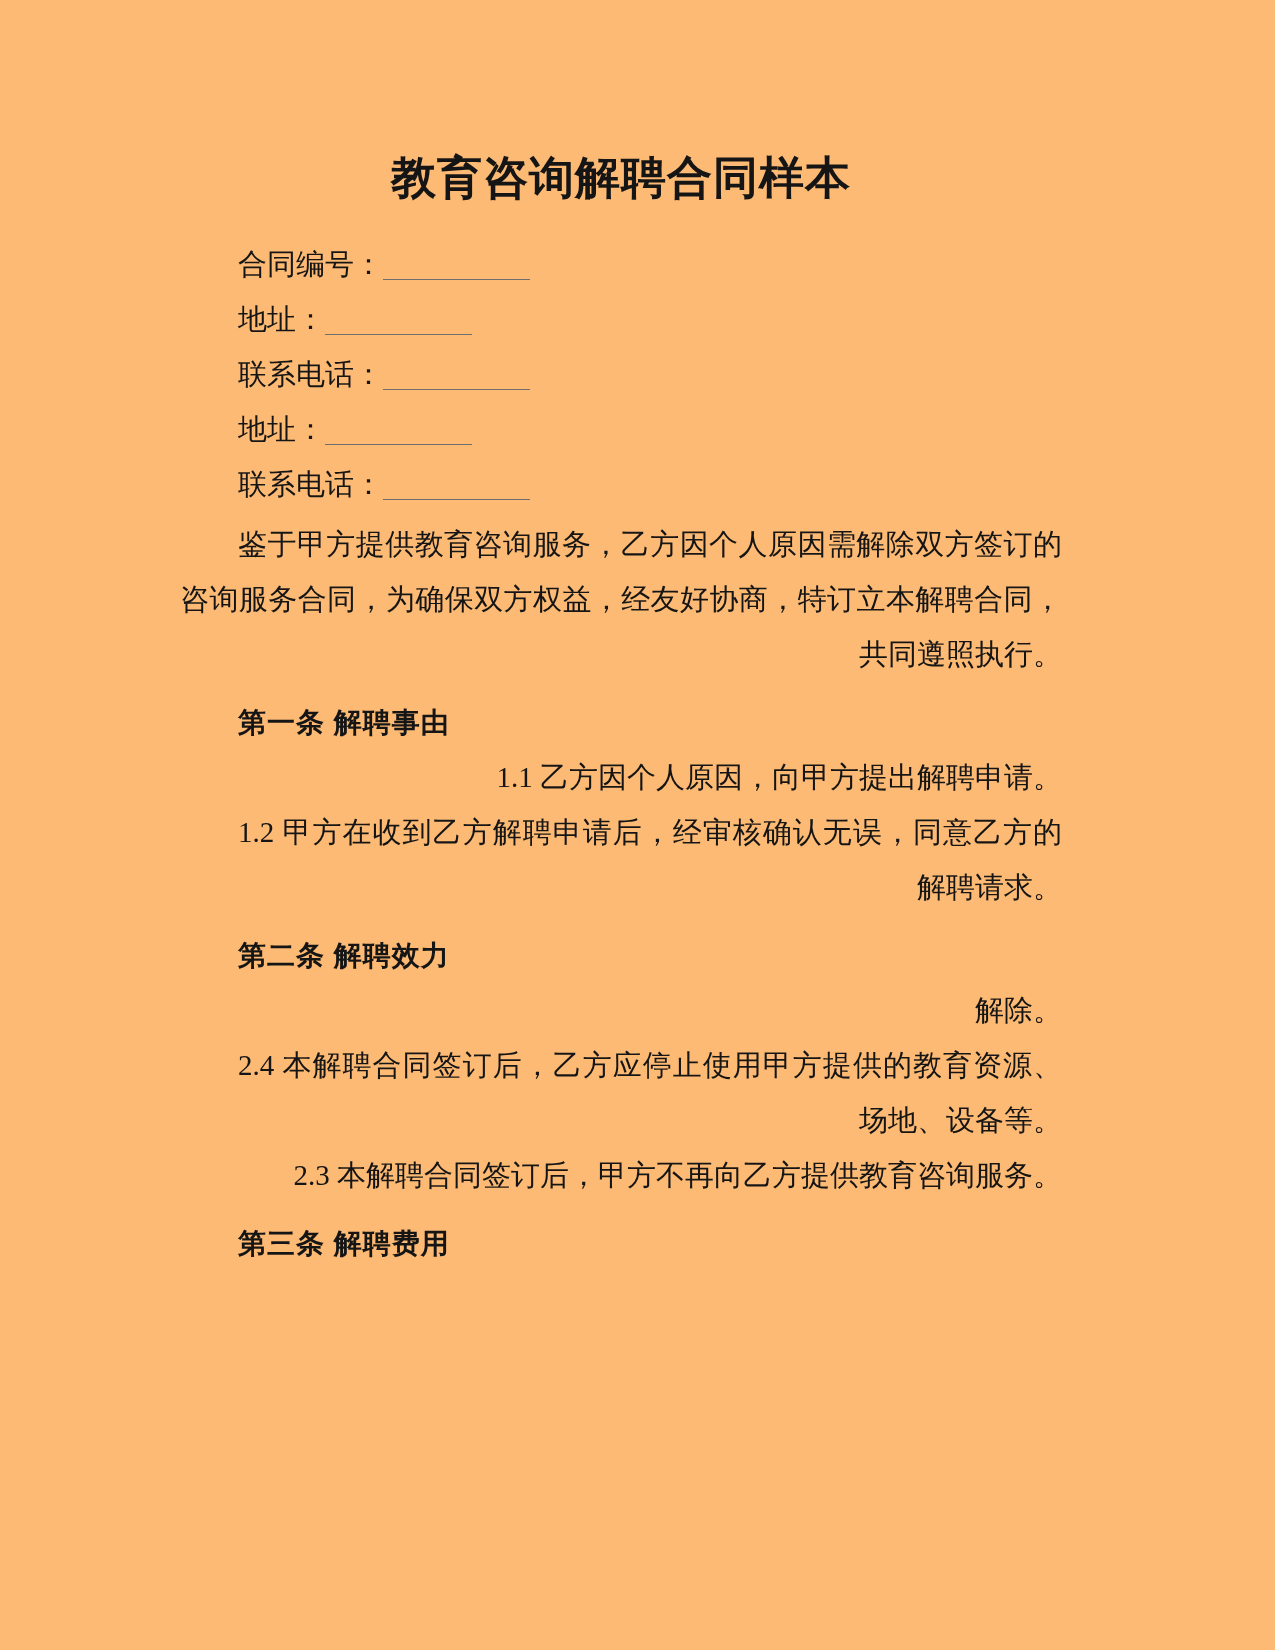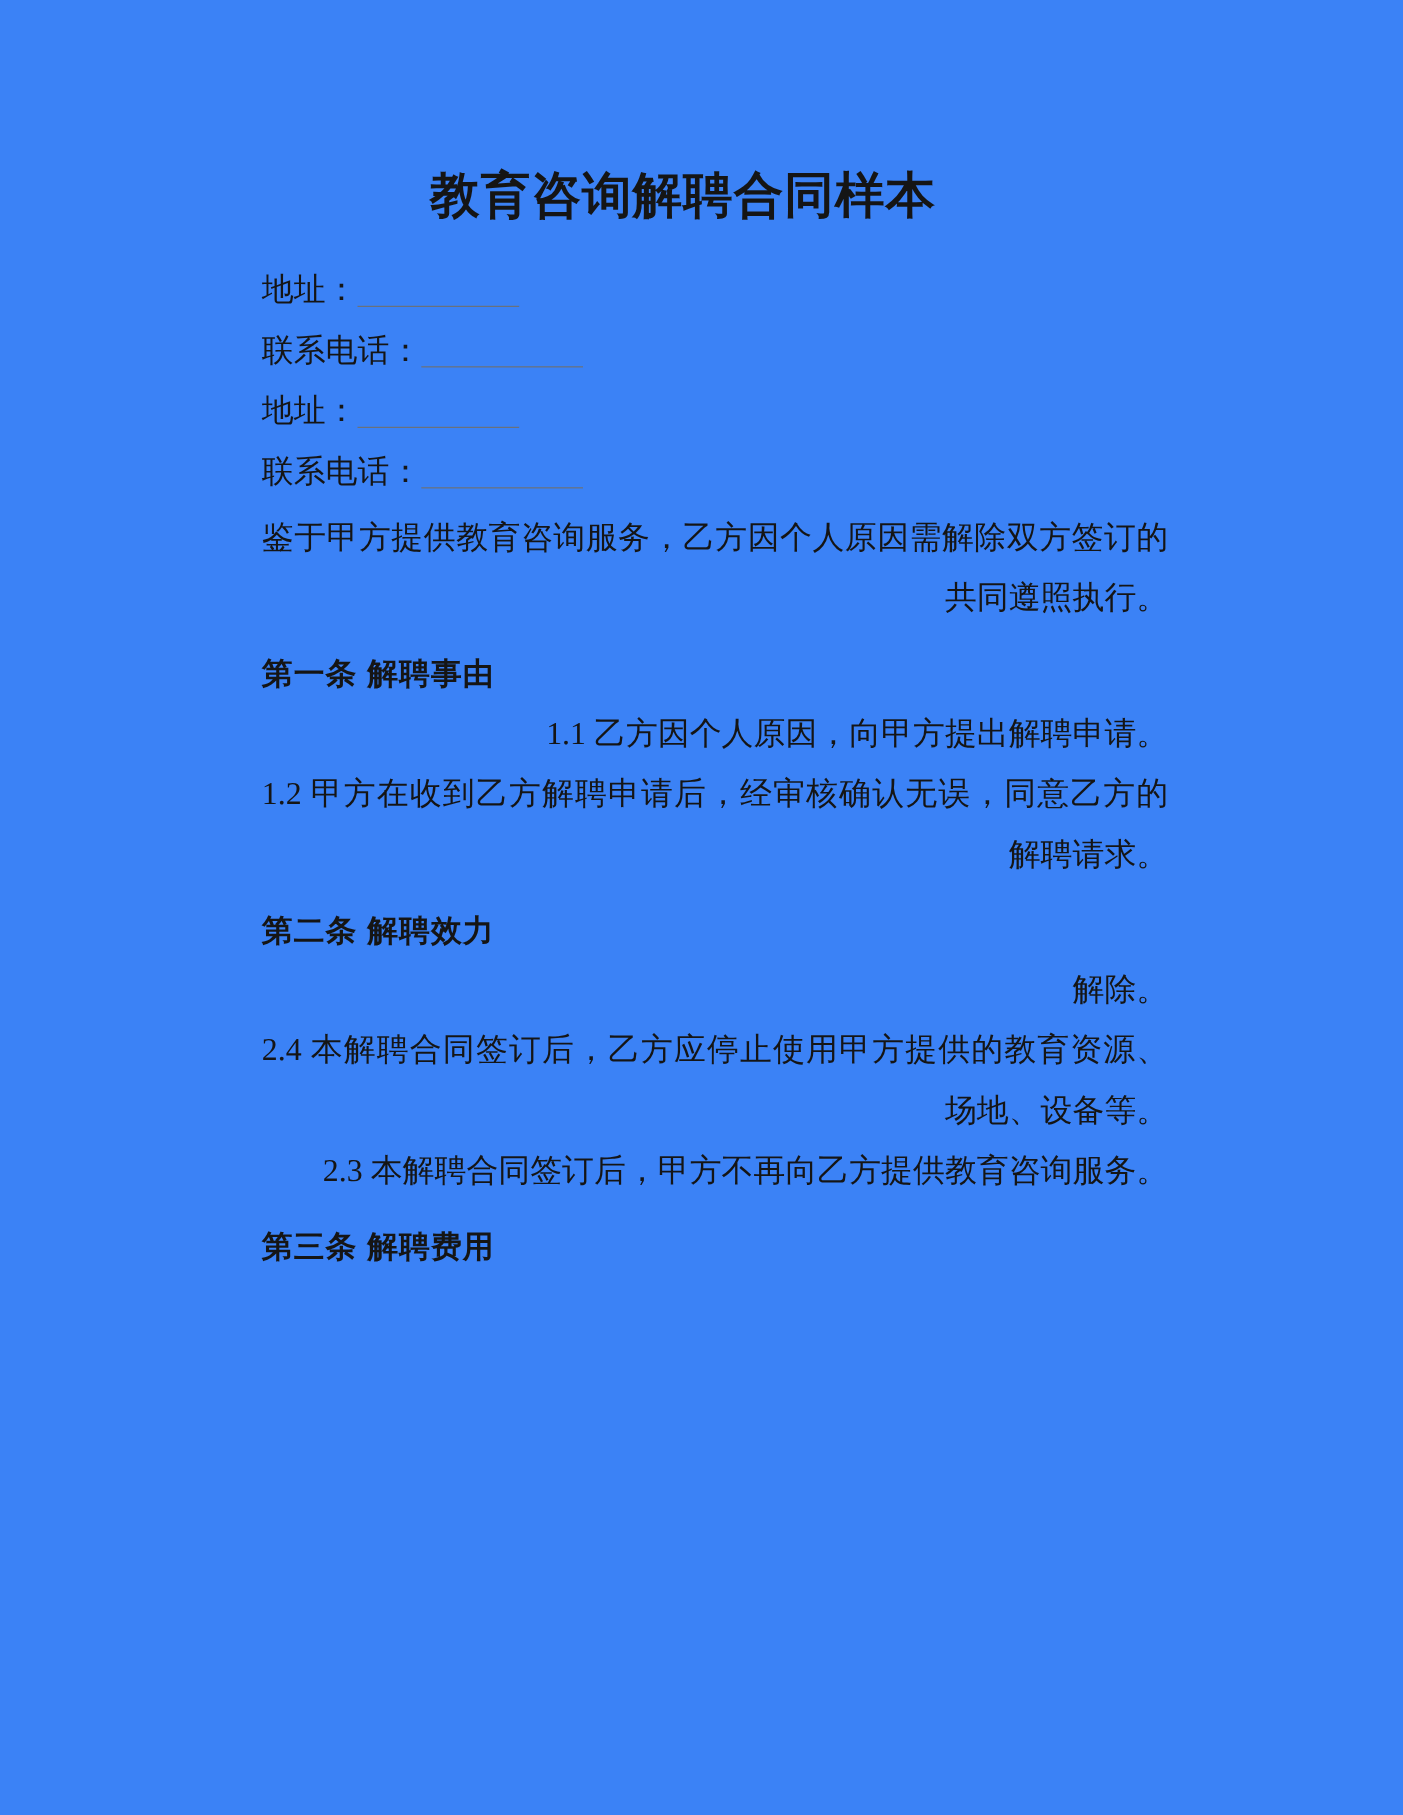--- a/index.html
+++ b/index.html
@@ -2,21 +2,21 @@
 <html><head>
 <meta charset="utf-8">
 <style>
   * { margin: 0; padding: 0; box-sizing: border-box; }
   html, body { background: #ffffff; }
   .page {
     position: relative;
     width: 1275px;
     height: 1650px;
     margin: 0 auto;
-    background: #3b82f6;
+    background: #fdba74;
     overflow: hidden;
     font-family: "Liberation Serif", "DejaVu Serif", serif;
     color: #151515;
   }
   .content {
     position: absolute;
     left: 180px;
     top: 0;
     width: 882px;
   }
@@ -69,29 +69,31 @@
 </style>
 </head>
 <body>
 
 <div class="page">
   <div class="content">
 
     <h1 class="title">教育咨询解聘合同样本</h1>
 
     <div class="fields" id="fields">
+        <div class="field-row"><span>合同编号：</span><span class="blank"></span></div>
         <div class="field-row"><span>地址：</span><span class="blank"></span></div>
         <div class="field-row"><span>联系电话：</span><span class="blank"></span></div>
         <div class="field-row"><span>地址：</span><span class="blank"></span></div>
         <div class="field-row"><span>联系电话：</span><span class="blank"></span></div>
       </div>
 
     <div class="body-text" id="body-text">
         <div>
           <div class="line first fill">鉴于甲方提供教育咨询服务，乙方因个人原因需解除双方签订的</div>
+          <div class="line fill">咨询服务合同，为确保双方权益，经友好协商，特订立本解聘合同，</div>
           <div class="line">共同遵照执行。</div>
         </div>
         <div class="heading-line">第一条 解聘事由</div>
         <div>
           <div class="line first">1.1 乙方因个人原因，向甲方提出解聘申请。</div>
         </div>
         <div>
           <div class="line first fill">1.2 甲方在收到乙方解聘申请后，经审核确认无误，同意乙方的</div>
           <div class="line">解聘请求。</div>
         </div>

